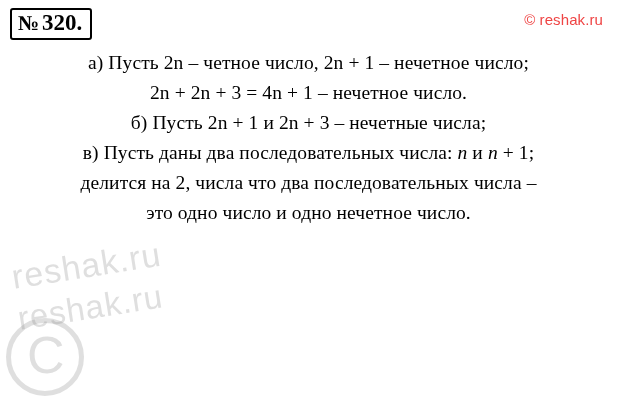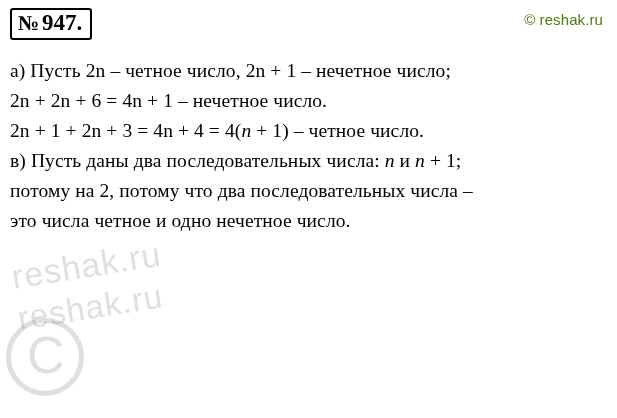--- a/index.html
+++ b/index.html
@@ -41,30 +41,31 @@
     background: #fff;
   }
   .task-number .numsign {
     font-size: 21px;
     margin-right: 3px;
     font-weight: bold;
   }
   .watermark-top {
     font-size: 15px;
     font-family: "Liberation Sans", sans-serif;
-    color: #4d7c0f;
+    color: #ef4444;
     padding-top: 3px;
     padding-right: 4px;
     letter-spacing: 0.1px;
   }
   
   .content {
-    margin-top: 14px;
+    margin-top: 6px;
     position: relative;
     z-index: 2;
+    text-align: center;
   }
   .line {
     font-size: 19.5px;
     line-height: 30px;
     white-space: nowrap;
     letter-spacing: 0.1px;
   }
   
   .wm-text {
     position: absolute;
@@ -103,31 +104,31 @@
   }
 </style>
 </head>
 <body>
 
 <div class="page">
 
   <div class="header-row">
     <div class="task-number">
       <span class="numsign">№</span>
-      <span>947.</span>
+      <span>320.</span>
     </div>
     <div class="watermark-top">© reshak.ru</div>
   </div>
 
   <div class="content">
     <div class="line">а) Пусть 2n – четное число, 2n + 1 – нечетное число;</div>
-    <div class="line">2n + 2n + 6 = 4n + 1 – нечетное число.</div>
-    <div class="line">2n + 1 + 2n + 3 = 4n + 4 = 4(<i>n</i> + 1) – четное число.</div>
+    <div class="line">2n + 2n + 3 = 4n + 1 – нечетное число.</div>
+    <div class="line">б) Пусть 2n + 1  и  2n + 3 – нечетные числа;</div>
     <div class="line">в) Пусть даны два последовательных числа:  <i>n</i> и <i>n</i> + 1;</div>
-    <div class="line">потому на 2, потому что два последовательных числа –</div>
-    <div class="line">это числа четное и одно нечетное число.</div>
+    <div class="line">делится на 2, числа что два последовательных числа –</div>
+    <div class="line">это одно число и одно нечетное число.</div>
   </div>
 
   <div class="wm-text wm-1">reshak.ru</div>
   <div class="wm-text wm-2">reshak.ru</div>
   <div class="wm-circle"></div>
 
 </div>
 
 </body></html>

